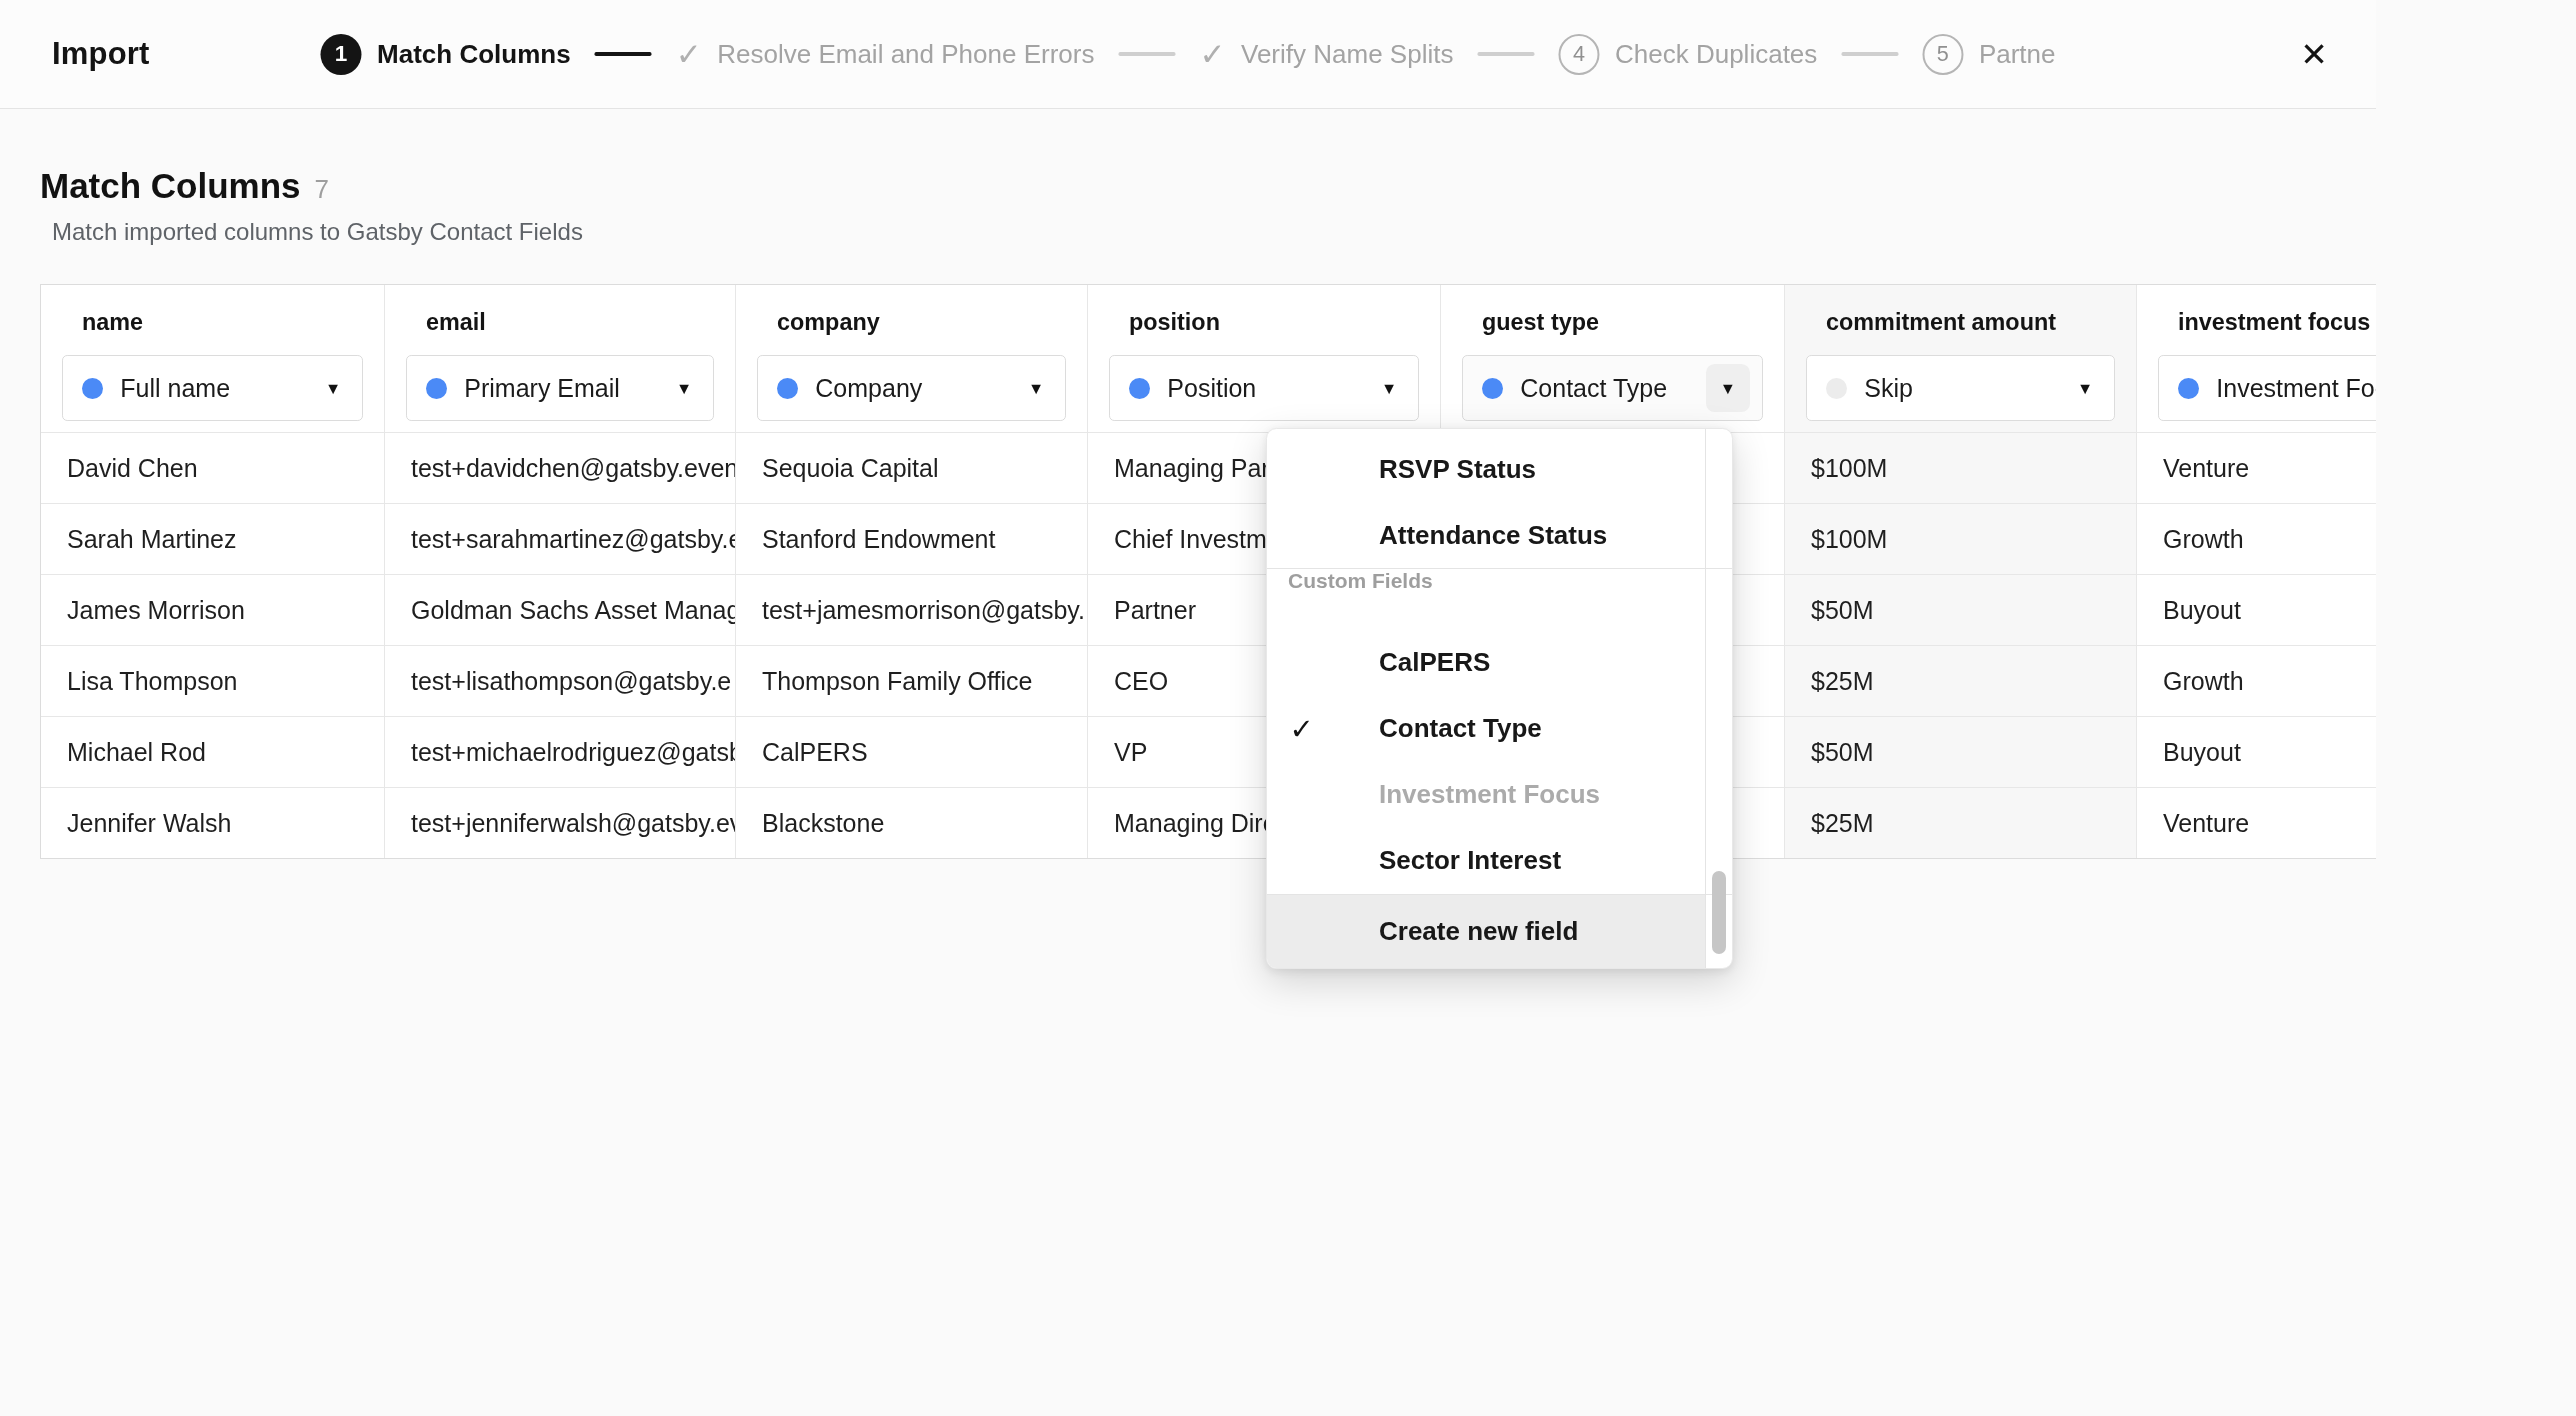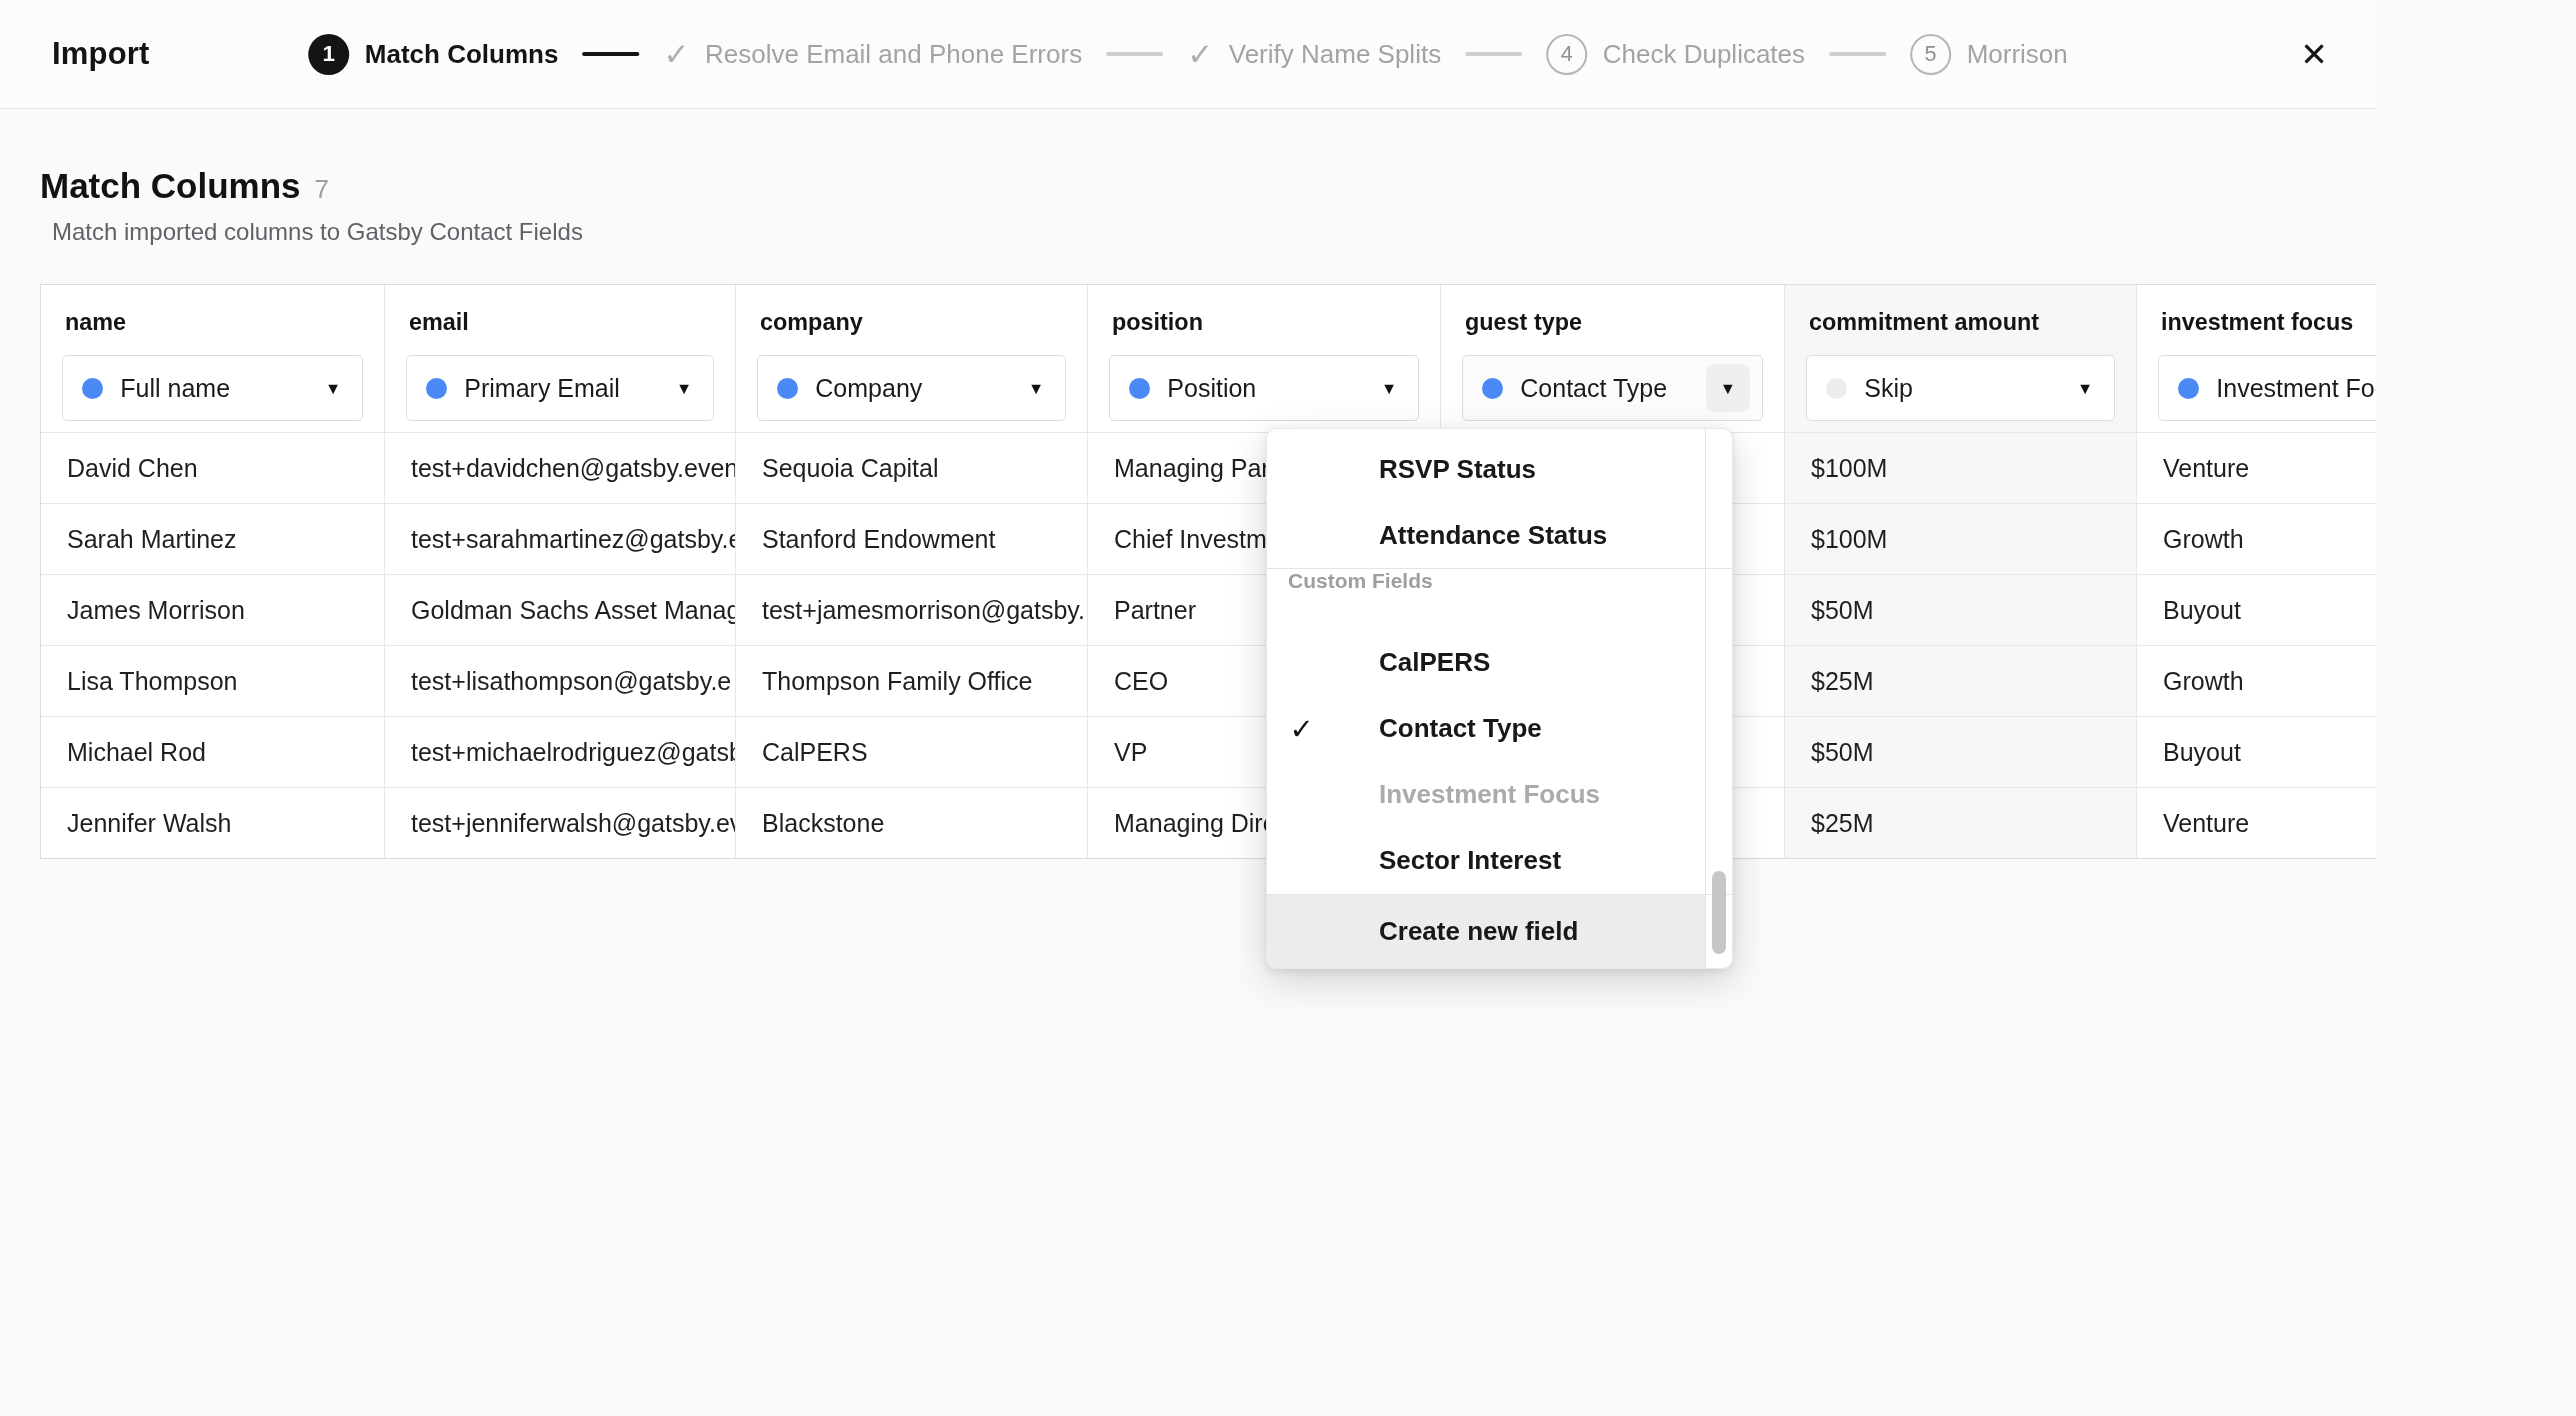--- a/index.html
+++ b/index.html
@@ -30,21 +30,21 @@
   .page-title { font-size:35px; font-weight:700; color:#121212; }
   .page-count { font-size:26px; color:#9e9e9e; font-weight:400; }
   .page-subtitle { margin-top:12px; font-size:24px; color:#5f6368;margin-left:12px; }
 
   
   .match-table { margin-top:38px; width:2496px; background:#ffffff; border:0.9px solid #dcdcdc; }
   .t-row { display:grid; grid-template-columns:344px 351px 352px 353px 344px 352px 399px; }
   .th { border-right:0.9px solid #e7e7e7; padding:24px 21px 0 21px; height:147px; background:#ffffff; }
   .th:last-child, .td:last-child { border-right:none; }
   .th.skip-col { background:#f7f7f7; }
-  .col-label { font-size:23.4px; font-weight:700; color:#141414; margin-left:3px; }
+  .col-label { font-size:23.4px; font-weight:700; color:#141414; margin-left:20px; }
   .select { margin-top:19px; height:66px; border:1.7px solid #dcdcdc; border-radius:5.2px; background:#ffffff; display:flex; align-items:center; padding:0 12px 0 19px; cursor:pointer; }
   .select.open { background:#fbfbfb; }
   .dot { width:21px; height:21px; border-radius:50%; flex:0 0 auto; }
   .dot.blue { background:#4b8af6; }
   .dot.gray { background:#ececec; }
   .sel-label { margin-left:17.3px; font-size:25px; color:#1b1b1b; }
   .caret { margin-left:auto; font-size:16.4px; color:#111111; line-height:1; padding:0 8.7px; }
   .select.open .caret { background:#efefef; border-radius:8.7px; padding:15.6px 14px; }
 
   .td { border-right:0.9px solid #e7e7e7; border-top:0.9px solid #e7e7e7; height:71px; line-height:71px; padding:0 8.7px 0 26px; font-size:25px; color:#1f1f1f; white-space:nowrap; overflow:hidden; background:#ffffff; }
@@ -91,21 +91,21 @@
       <div class="dash"></div>
 
       <div class="step">
         <div class="step-circle upcoming">4</div>
         <div class="step-label inactive">Check Duplicates</div>
       </div>
       <div class="dash"></div>
 
       <div class="step">
         <div class="step-circle upcoming">5</div>
-        <div class="step-label inactive">Morrison</div>
+        <div class="step-label inactive">Partne</div>
       </div>
     </div>
 
     <div class="close-btn">✕</div>
   </div>
 
   <div class="content">
     <div class="h1-row">
       <div class="page-title">Match Columns</div>
       <div class="page-count">7</div>

